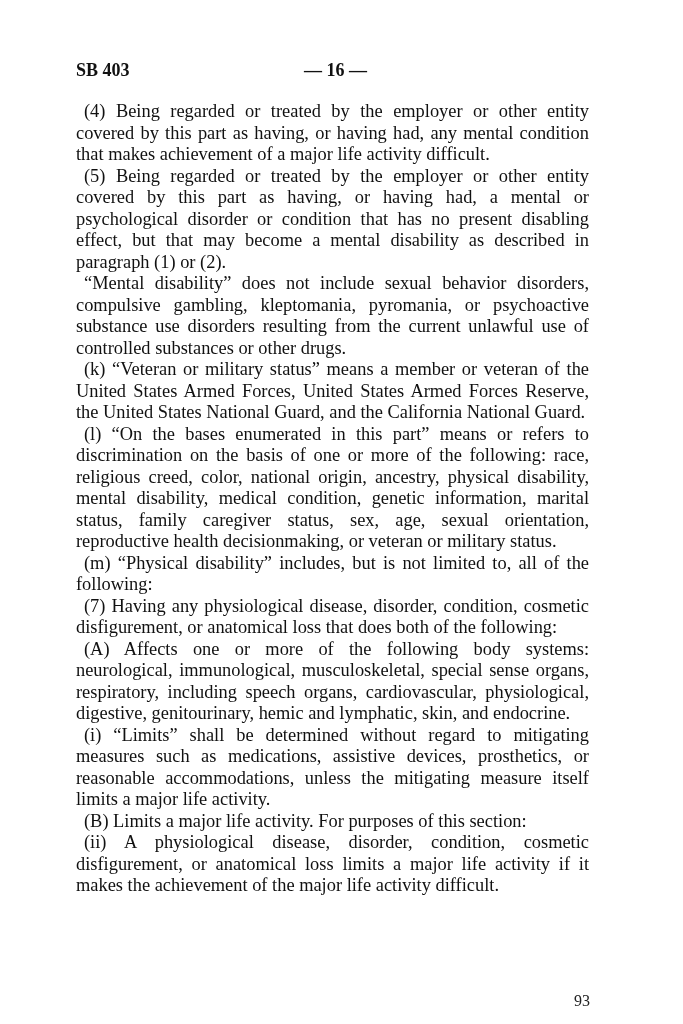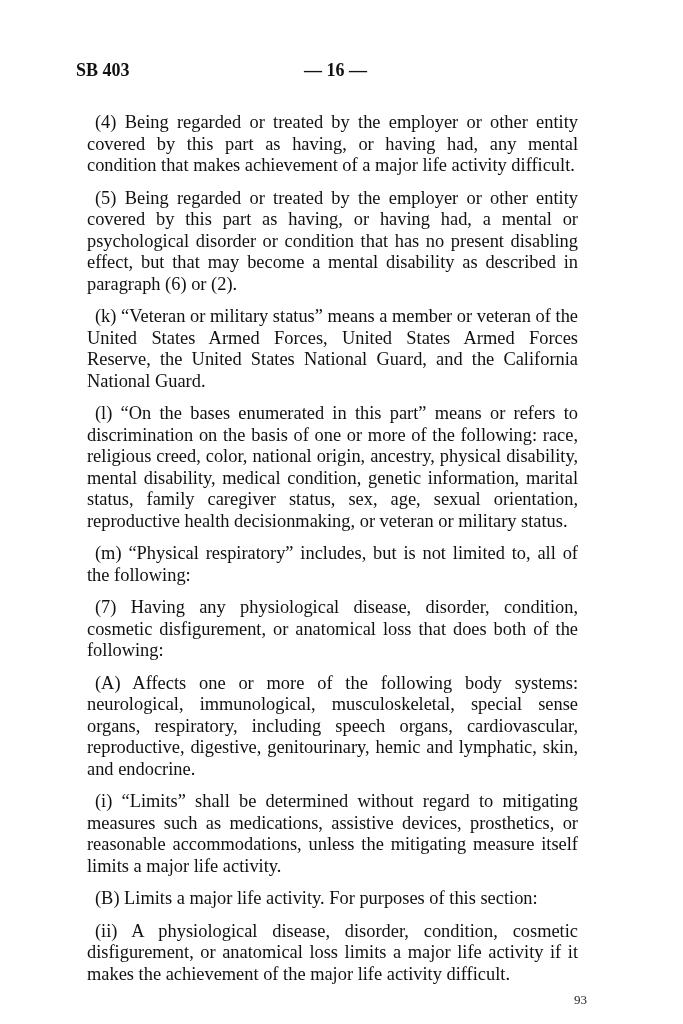--- a/index.html
+++ b/index.html
@@ -1,37 +1,38 @@
 <!DOCTYPE html>
 <html><head>
 <meta charset="utf-8">
 <style>
   html, body { margin: 0; padding: 0; background: #ffffff; }
   body { width: 683px; height: 1024px; position: relative; overflow: hidden; color: #111; }
   .hdr { position: absolute; top: 60px; left: 76px; width: 513px; height: 22px; font-family: "Liberation Serif", serif; font-weight: bold; font-size: 18px; }
   .hdr .bill { position: absolute; left: 0; top: 0; text-align: right; }
   .hdr .pg { position: absolute; left: 228px; top: 0; }
   .body { position: absolute; top: 101px; left: 76px; width: 513px; font-family: "Liberation Serif", serif; font-size: 18.4px; line-height: 21.5px; text-align: justify; }
-  .body p { margin: 11px; text-indent: 8px; }
-  .footer { position: absolute; top: 992px; left: 574px; font-family: "Liberation Serif", serif; font-size: 13px; color: #222; }
+  .body p { margin: 0; text-indent: 8px; }
+  .footer { position: absolute; top: 992px; left: 574px; font-family: "Liberation Serif", serif; font-size: 16px; color: #222; }
 </style>
 </head>
 <body>
 
 <div class="hdr">
   <span class="bill">SB 403</span>
   <span class="pg">— 16 —</span>
 </div>
 
 <div class="body">
   <p>(4)  Being regarded or treated by the employer or other entity covered by this part as having, or having had, any mental condition that makes achievement of a major life activity difficult.</p>
-  <p>(5)  Being regarded or treated by the employer or other entity covered by this part as having, or having had, a mental or psychological disorder or condition that has no present disabling effect, but that may become a mental disability as described in paragraph (6) or (2).</p>
+  <p>(5)  Being regarded or treated by the employer or other entity covered by this part as having, or having had, a mental or psychological disorder or condition that has no present disabling effect, but that may become a mental disability as described in paragraph (1) or (2).</p>
+  <p>“Mental disability” does not include sexual behavior disorders, compulsive gambling, kleptomania, pyromania, or psychoactive substance use disorders resulting from the current unlawful use of controlled substances or other drugs.</p>
   <p>(k)  “Veteran or military status” means a member or veteran of the United States Armed Forces, United States Armed Forces Reserve, the United States National Guard, and the California National Guard.</p>
   <p>(l)  “On the bases enumerated in this part” means or refers to discrimination on the basis of one or more of the following: race, religious creed, color, national origin, ancestry, physical disability, mental disability, medical condition, genetic information, marital status, family caregiver status, sex, age, sexual orientation, reproductive health decisionmaking, or veteran or military status.</p>
-  <p>(m)  “Physical respiratory” includes, but is not limited to, all of the following:</p>
+  <p>(m)  “Physical disability” includes, but is not limited to, all of the following:</p>
   <p>(7)  Having any physiological disease, disorder, condition, cosmetic disfigurement, or anatomical loss that does both of the following:</p>
-  <p>(A)  Affects one or more of the following body systems: neurological, immunological, musculoskeletal, special sense organs, respiratory, including speech organs, cardiovascular, reproductive, digestive, genitourinary, hemic and lymphatic, skin, and endocrine.</p>
+  <p>(A)  Affects one or more of the following body systems: neurological, immunological, musculoskeletal, special sense organs, respiratory, including speech organs, cardiovascular, physiological, digestive, genitourinary, hemic and lymphatic, skin, and endocrine.</p>
   <p>(i)  “Limits” shall be determined without regard to mitigating measures such as medications, assistive devices, prosthetics, or reasonable accommodations, unless the mitigating measure itself limits a major life activity.</p>
   <p>(B)  Limits a major life activity. For purposes of this section:</p>
   <p>(ii)  A physiological disease, disorder, condition, cosmetic disfigurement, or anatomical loss limits a major life activity if it makes the achievement of the major life activity difficult.</p>
 </div>
 
 <div class="footer">93</div>
 
 </body></html>

